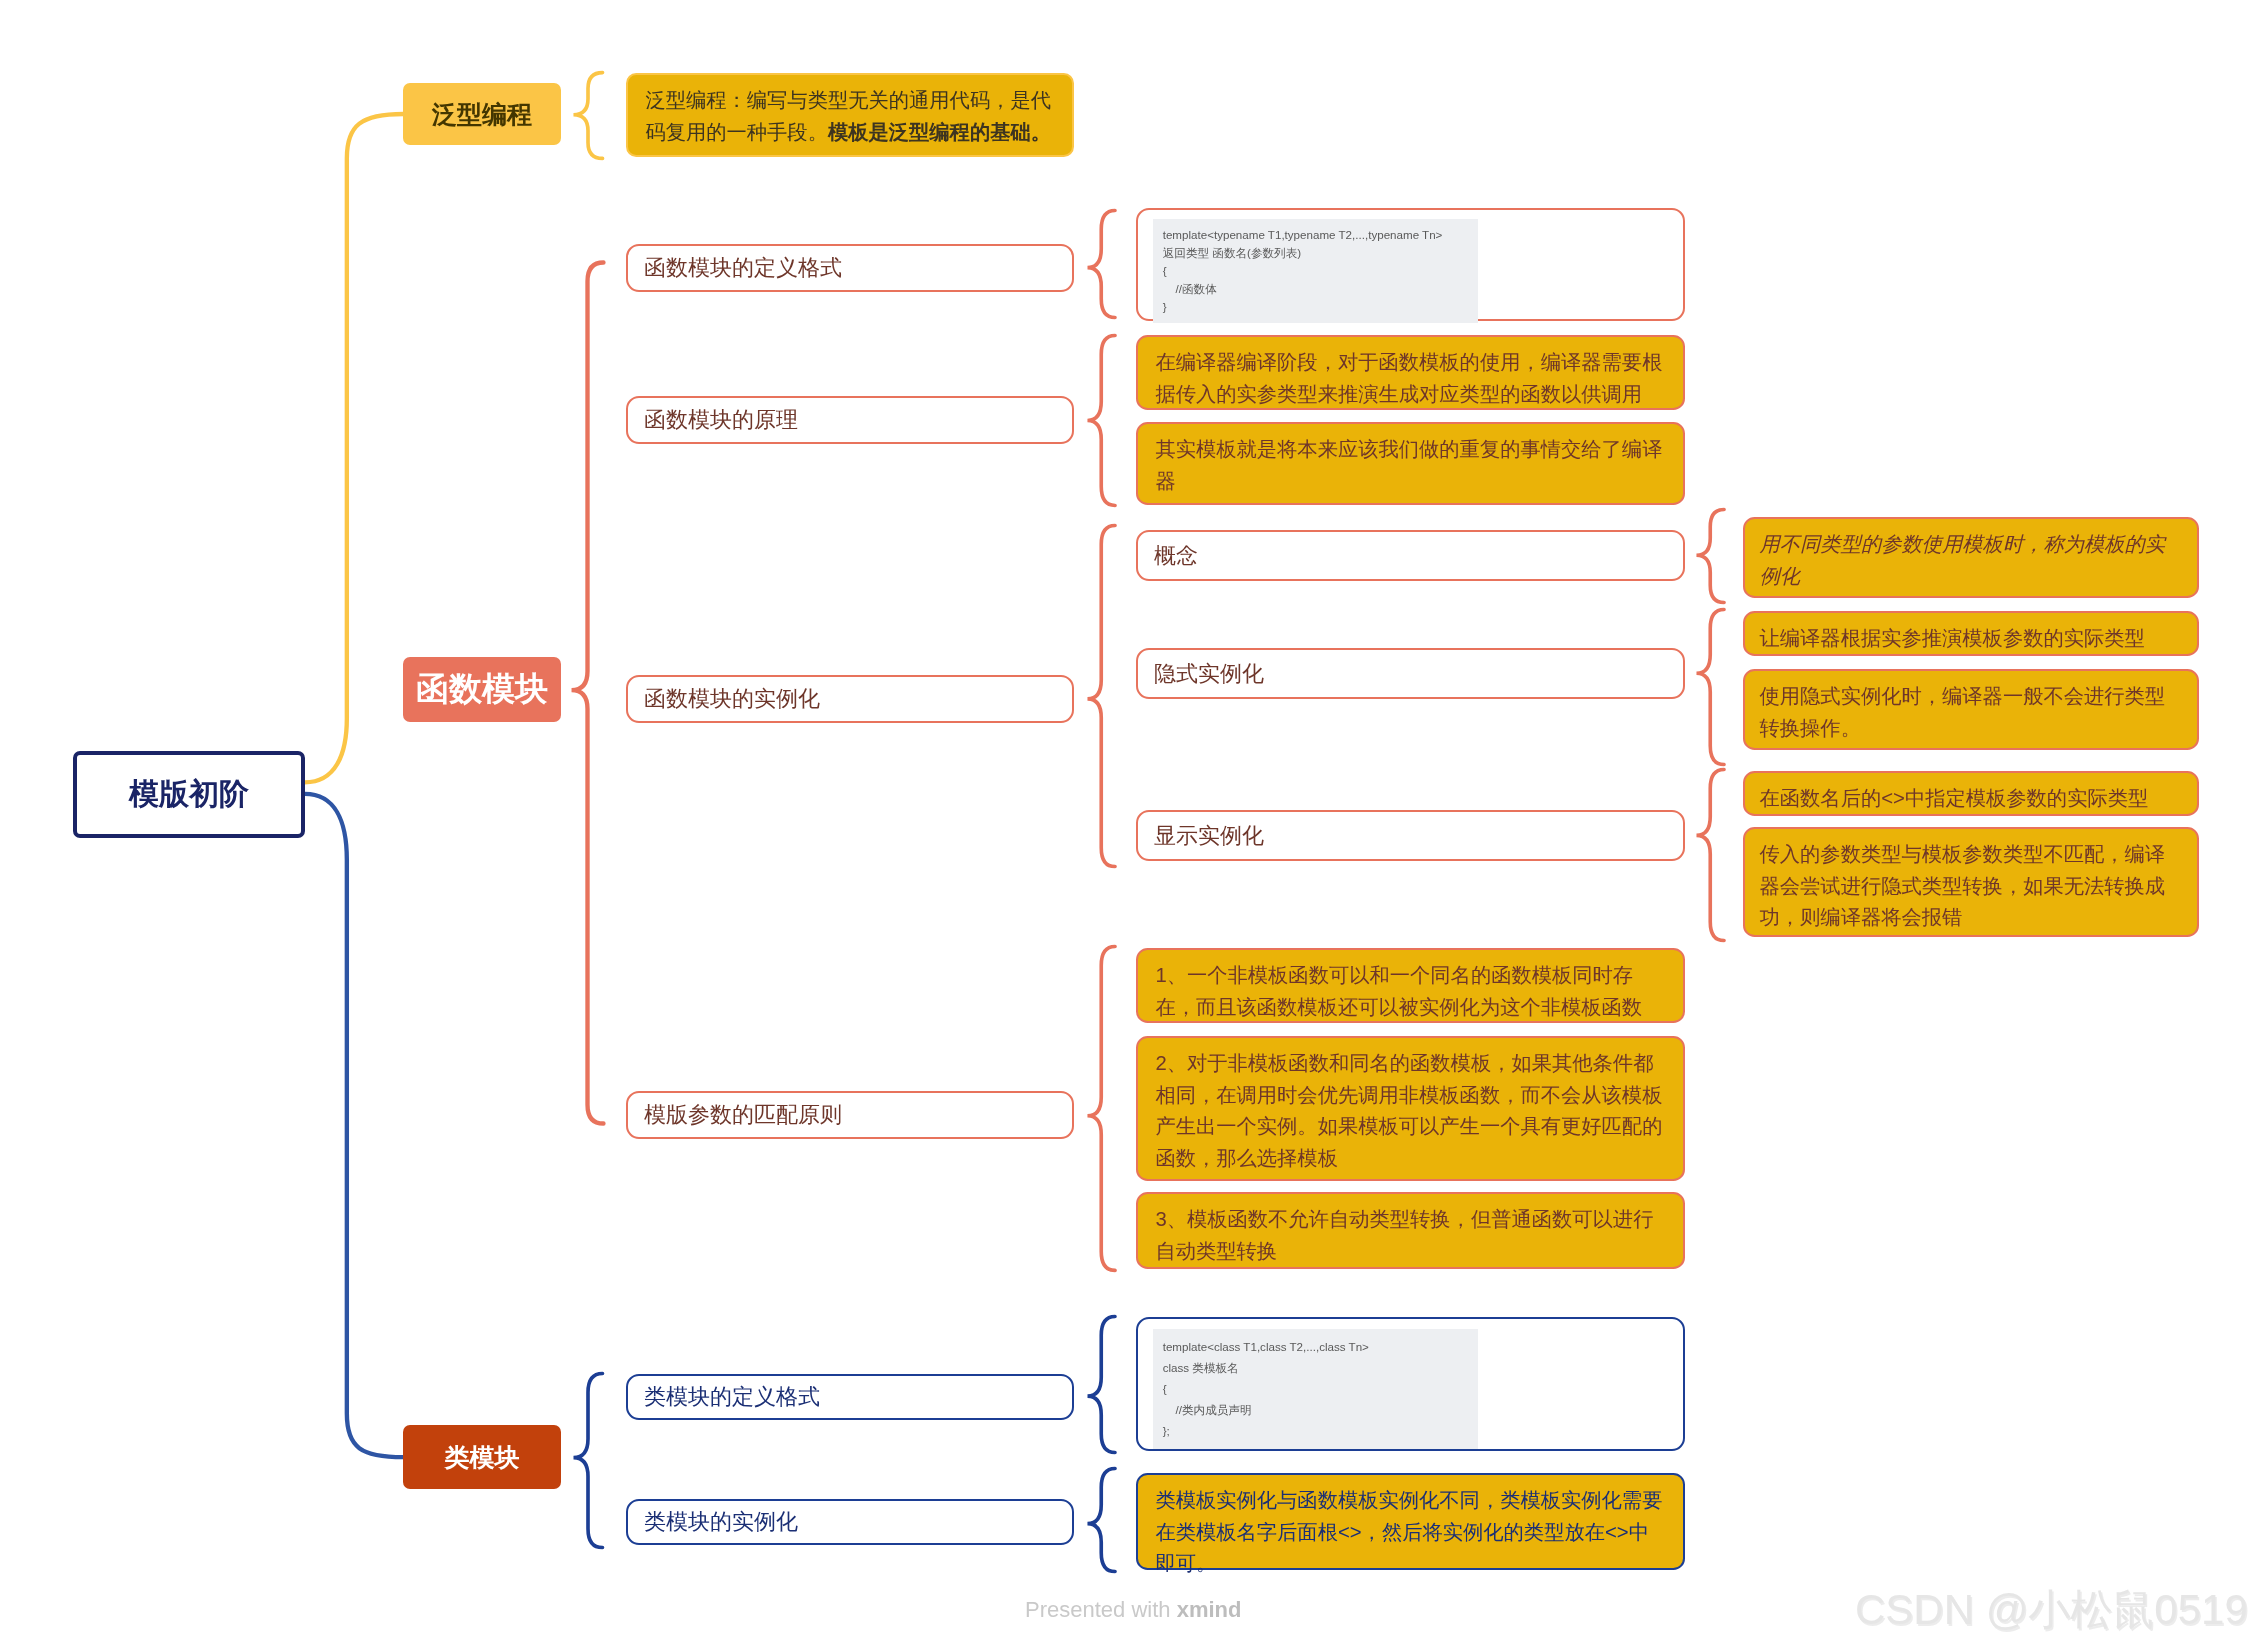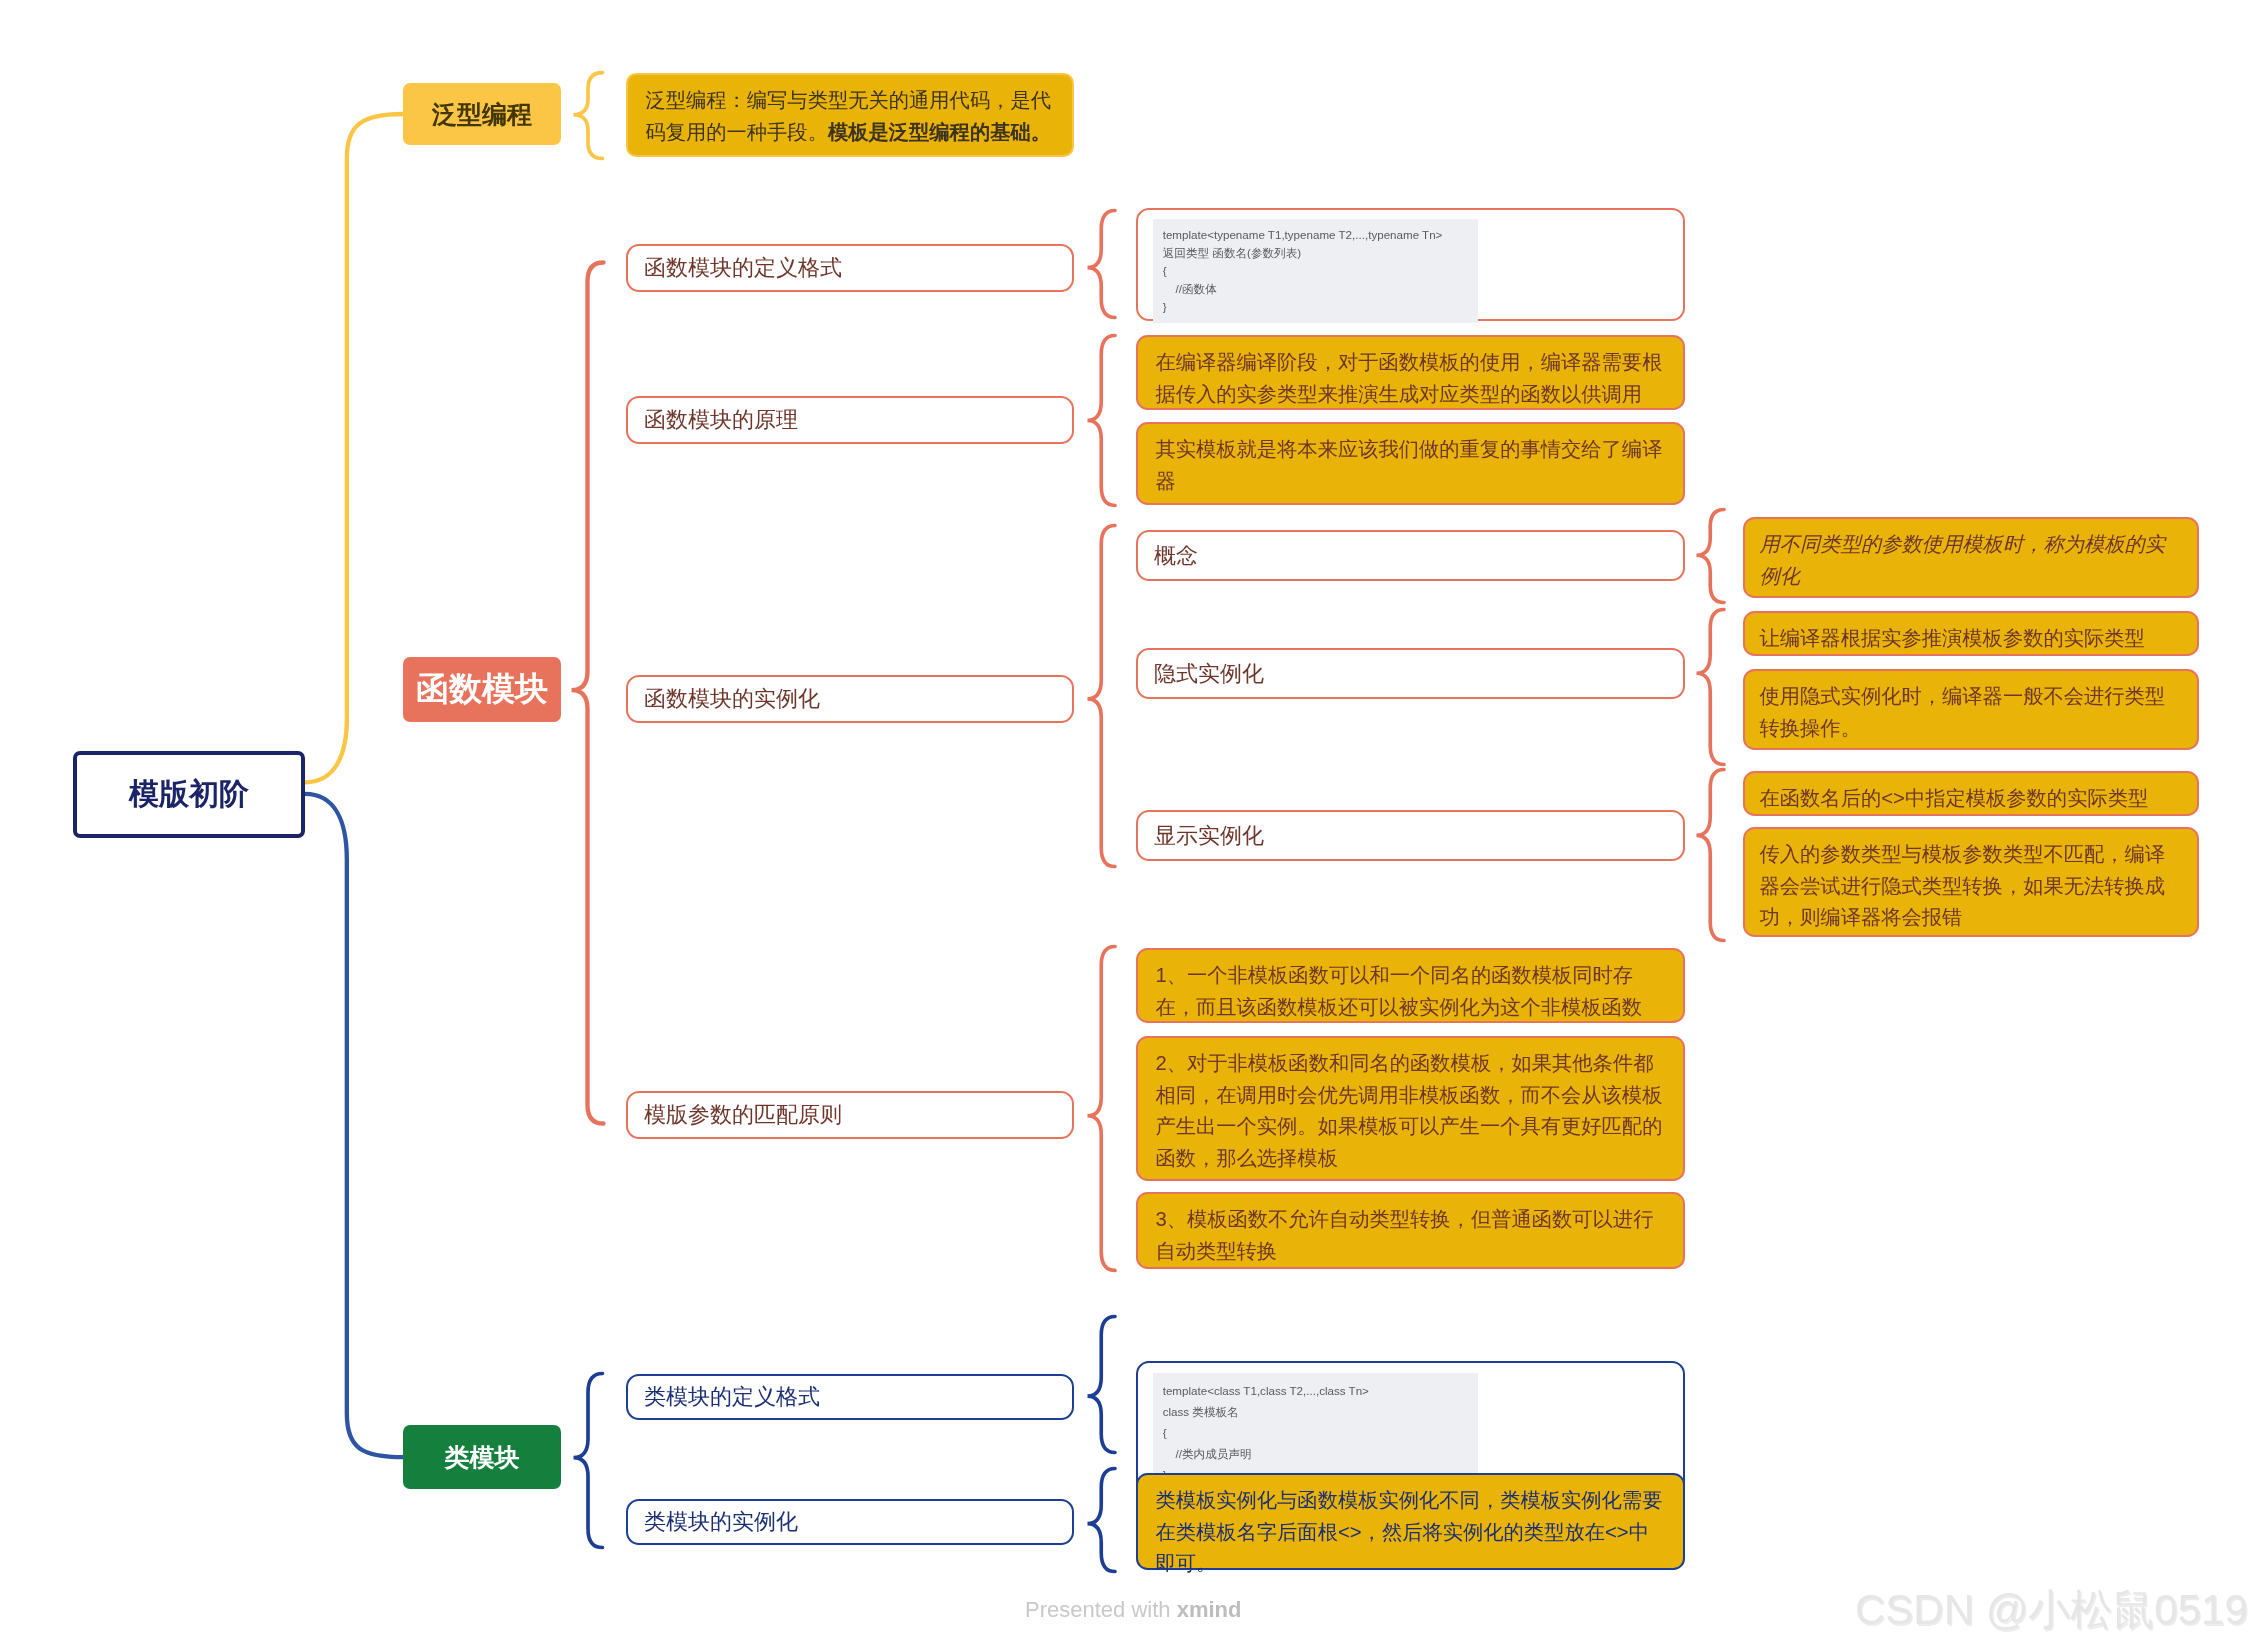--- a/index.html
+++ b/index.html
@@ -5,21 +5,21 @@
   html,body{margin:0;padding:0;background:#ffffff;}
   body{width:2261px;height:1643px;position:relative;overflow:hidden;
        font-family:"Liberation Sans","DejaVu Sans",sans-serif;}
   .abs{position:absolute;box-sizing:border-box;}
   
   .node{display:flex;align-items:center;justify-content:center;
         border-radius:7px;font-weight:bold;}
   .root-node{background:#ffffff;border:4.4px solid #1A2466;color:#1A2466;font-size:30px;margin-top:6px;}
   .node-yellow{background:#FBC546;color:#433600;font-size:25px;}
   .node-salmon{background:#E8735C;color:#ffffff;font-size:33px;}
-  .node-navy{background:#15803d;color:#ffffff;font-size:25px;}
+  .node-navy{background:#c2410c;color:#ffffff;font-size:25px;}
   
   .topic{display:flex;align-items:center;background:#ffffff;border-radius:13px;
          padding:0 16px;font-size:22px;}
   .topic-s{border:2.9px solid #E8735C;color:#6E362A;}
   .topic-n{border:2.9px solid #1C3E94;color:#1B2F75;}
   
   .note{background:#eab308;border-radius:11.6px;font-size:20.3px;line-height:1.55;
         padding:10.2px 17.4px;}
   .note-s{border:2.9px solid #E8735C;color:#6E362A;}
   .note-n{border:2.9px solid #1C3E94;color:#1B2F75;}
@@ -131,21 +131,21 @@
   <span>3、模板函数不允许自动类型转换，但普通函数可以进行自动类型转换</span>
 </div>
 
 <div class="abs topic topic-n" style="left:626px;top:1374px;width:448px;height:46px;">
   <span>类模块的定义格式</span>
 </div>
 <div class="abs topic topic-n" style="left:626px;top:1499px;width:448px;height:46px;">
   <span>类模块的实例化</span>
 </div>
 
-<div class="abs codewrap note-n" style="left:1136px;top:1317px;width:549px;height:134px;border-radius:13px;margin-top:44px;">
+<div class="abs codewrap note-n" style="left:1136px;top:1317px;width:549px;height:134px;border-radius:13px;">
   <div class="codepanel" style="left:14.5px;top:10.2px;width:305px;line-height:21px;">
     <div>template&lt;class T1,class T2,...,class Tn&gt;</div>
     <div>class 类模板名</div>
     <div>{</div>
     <div>    //类内成员声明</div>
     <div>};</div>
   </div>
 </div>
 
 <div class="abs note note-n" style="left:1136px;top:1473px;width:549px;height:97px;">

